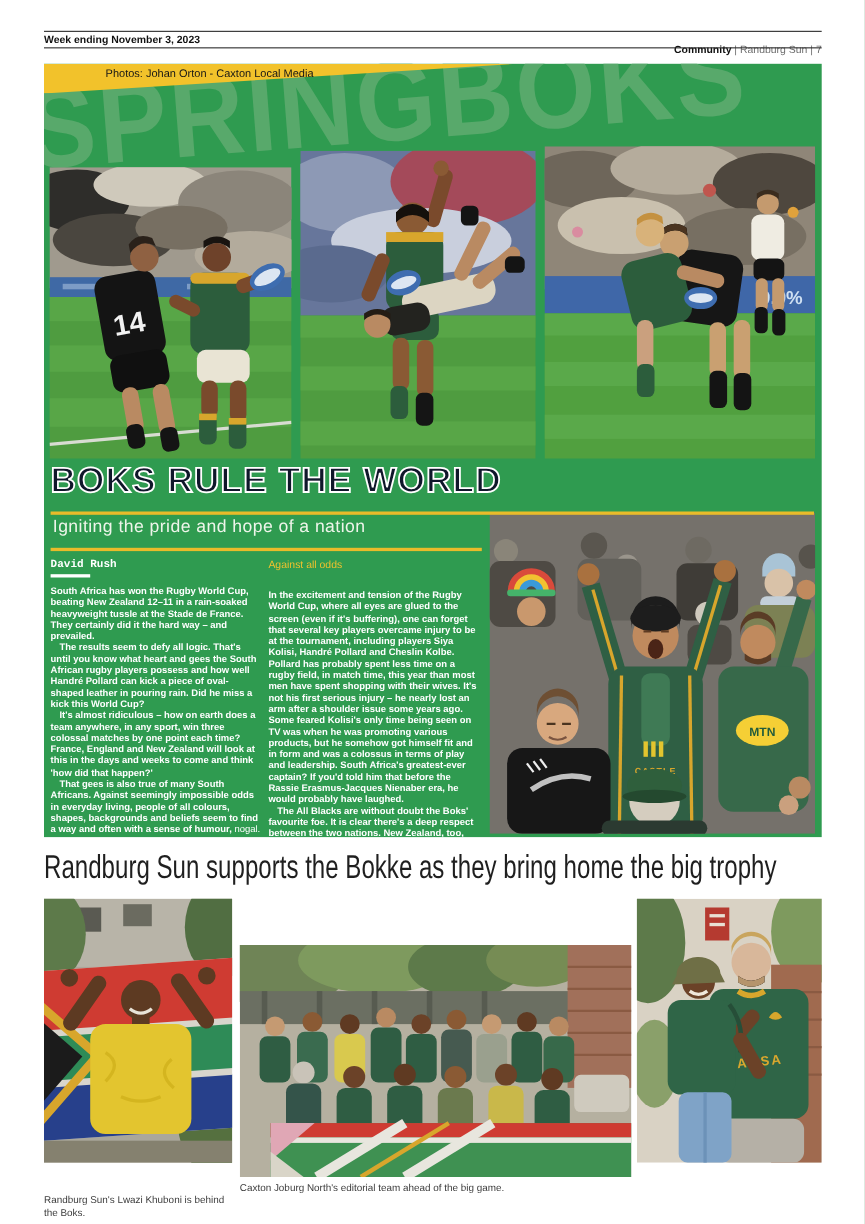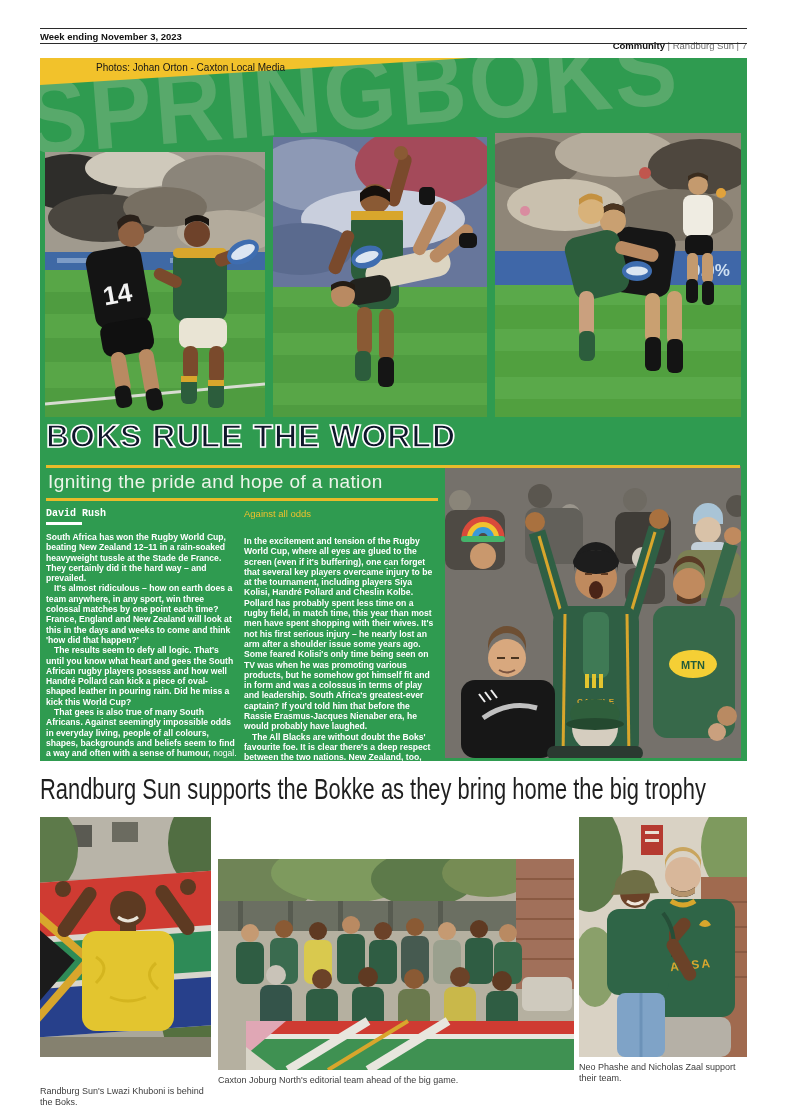--- a/index.html
+++ b/index.html
@@ -18,21 +18,21 @@
   .watermark{position:absolute;left:-20px;top:2px;z-index:1;font-size:104px;font-weight:bold;
              color:#58a96b;letter-spacing:3px;white-space:nowrap;
              transform:rotate(-4.5deg) scaleX(0.9);transform-origin:left top;}
   .credit-wedge{position:absolute;left:0;top:0;width:430px;height:27px;z-index:3;
                 background:#f2c22b;clip-path:polygon(0 0,100% 0,0 100%);}
   .credit-text{position:absolute;left:8px;top:4px;font-size:10px;font-weight:normal;color:#161616;padding-left:48px;}
   .ph{position:absolute;z-index:2;display:block;}
   .gb-headline{position:absolute;left:6px;top:360px;z-index:3;font-size:32px;font-weight:bold;
                color:#0f172a;letter-spacing:1px;white-space:nowrap;-webkit-text-stroke:1.6px #ffffff;}
   .yrule1{position:absolute;left:6px;top:407px;width:694px;height:3px;background:#e9bb2a;z-index:3;}
-  .standfirst{position:absolute;left:8px;top:413px;z-index:3;font-size:19px;color:#eef5ea;letter-spacing:.4px;text-align:right;}
+  .standfirst{position:absolute;left:8px;top:413px;z-index:3;font-size:16px;color:#eef5ea;letter-spacing:.4px;text-align:right;}
   .yrule2{position:absolute;left:6px;top:440px;width:392px;height:3px;background:#e9bb2a;z-index:3;}
   .byline{position:absolute;left:6px;top:450px;z-index:3;font-size:10px;font-weight:bold;color:#fff;font-family:Liberation Mono, monospace;}
   .byline-rule{position:absolute;left:6px;top:464px;width:36px;height:3px;background:#fff;z-index:3;}
   .col{position:absolute;z-index:3;color:#ffffff;font-size:8.6px;font-weight:bold;line-height:10.3px;}
   .col p{margin:0;}
   .col p.ind{text-indent:8px;}
   .col1{left:6px;top:474px;width:191px;}
   .col2{left:204px;top:478px;width:195px;}
   .col2-head{position:absolute;left:204px;top:450px;z-index:3;font-size:9.5px;font-weight:normal;color:#f0c12d;}
   .tail-reg{font-weight:normal;}
@@ -197,22 +197,22 @@
     <div class="gb-headline">BOKS RULE THE WORLD</div>
     <div class="yrule1"></div>
     <div class="standfirst">Igniting the pride and hope of a nation</div>
     <div class="yrule2"></div>
 
     <div class="byline">David Rush</div>
     <div class="byline-rule"></div>
 
     <div class="col col1">
       <p>South Africa has won the Rugby World Cup, beating New Zealand 12–11 in a rain-soaked heavyweight tussle at the Stade de France. They certainly did it the hard way – and prevailed.</p>
+      <p class="ind">The results seem to defy all logic. That's until you know what heart and gees the South African rugby players possess and how well Handré Pollard can kick a piece of oval-shaped leather in pouring rain. Did he miss a kick this World Cup?</p>
       <p class="ind">It's almost ridiculous – how on earth does a team anywhere, in any sport, win three colossal matches by one point each time? France, England and New Zealand will look at this in the days and weeks to come and think 'how did that happen?'</p>
-      <p class="ind">The results seem to defy all logic. That's until you know what heart and gees the South African rugby players possess and how well Handré Pollard can kick a piece of oval-shaped leather in pouring rain. Did he miss a kick this World Cup?</p>
       <p class="ind"><span>That gees is also true of many South Africans. Against seemingly impossible odds in everyday living, people of all colours, shapes, backgrounds and beliefs seem to find a way and often with a sense of humour, </span><span class="tail-reg">nogal.</span></p>
     </div>
 
     <div class="col2-head">Against all odds</div>
     <div class="col col2">
       <p>In the excitement and tension of the Rugby World Cup, where all eyes are glued to the screen (even if it's buffering), one can forget that several key players overcame injury to be at the tournament, including players Siya Kolisi, Handré Pollard and Cheslin Kolbe. Pollard has probably spent less time on a rugby field, in match time, this year than most men have spent shopping with their wives. It's not his first serious injury – he nearly lost an arm after a shoulder issue some years ago. Some feared Kolisi's only time being seen on TV was when he was promoting various products, but he somehow got himself fit and in form and was a colossus in terms of play and leadership. South Africa's greatest-ever captain? If you'd told him that before the Rassie Erasmus-Jacques Nienaber era, he would probably have laughed.</p>
       <p class="ind">The All Blacks are without doubt the Boks' favourite foe. It is clear there's a deep respect between the two nations. New Zealand, too, played their hearts out. Pieter-Steph du Toit was man of the match; he was a roving wrecking ball.</p>
     </div>
 
     <svg class="ph" style="left:405px;top:408px;" width="296" height="292" viewBox="0 0 296 292">
@@ -427,15 +427,14 @@
       <rect x="28" y="92" width="62" height="86" rx="12" fill="#2f6547"></rect>
       <path d="M84 96 q14 18 10 44" stroke="#264e38" stroke-width="4" fill="none"></path>
       <rect x="38" y="176" width="48" height="64" rx="8" fill="#7fa3c7"></rect>
       <line x1="62" y1="176" x2="62" y2="240" stroke="#6c92b8" stroke-width="3"></line>
       <rect x="96" y="120" width="13" height="46" rx="6" fill="#6b4228" transform="rotate(-30 102 143)"></rect>
     </g>
   </svg>
 
   <div class="caption cap1">Randburg Sun's Lwazi Khuboni is behind the Boks.</div>
   <div class="caption cap2">Caxton Joburg North's editorial team ahead of the big game.</div>
-  <div class="caption cap3">Neo Phashe and Nicholas Zaal support their team.</div>
 
 </div>
 
 </body></html>

